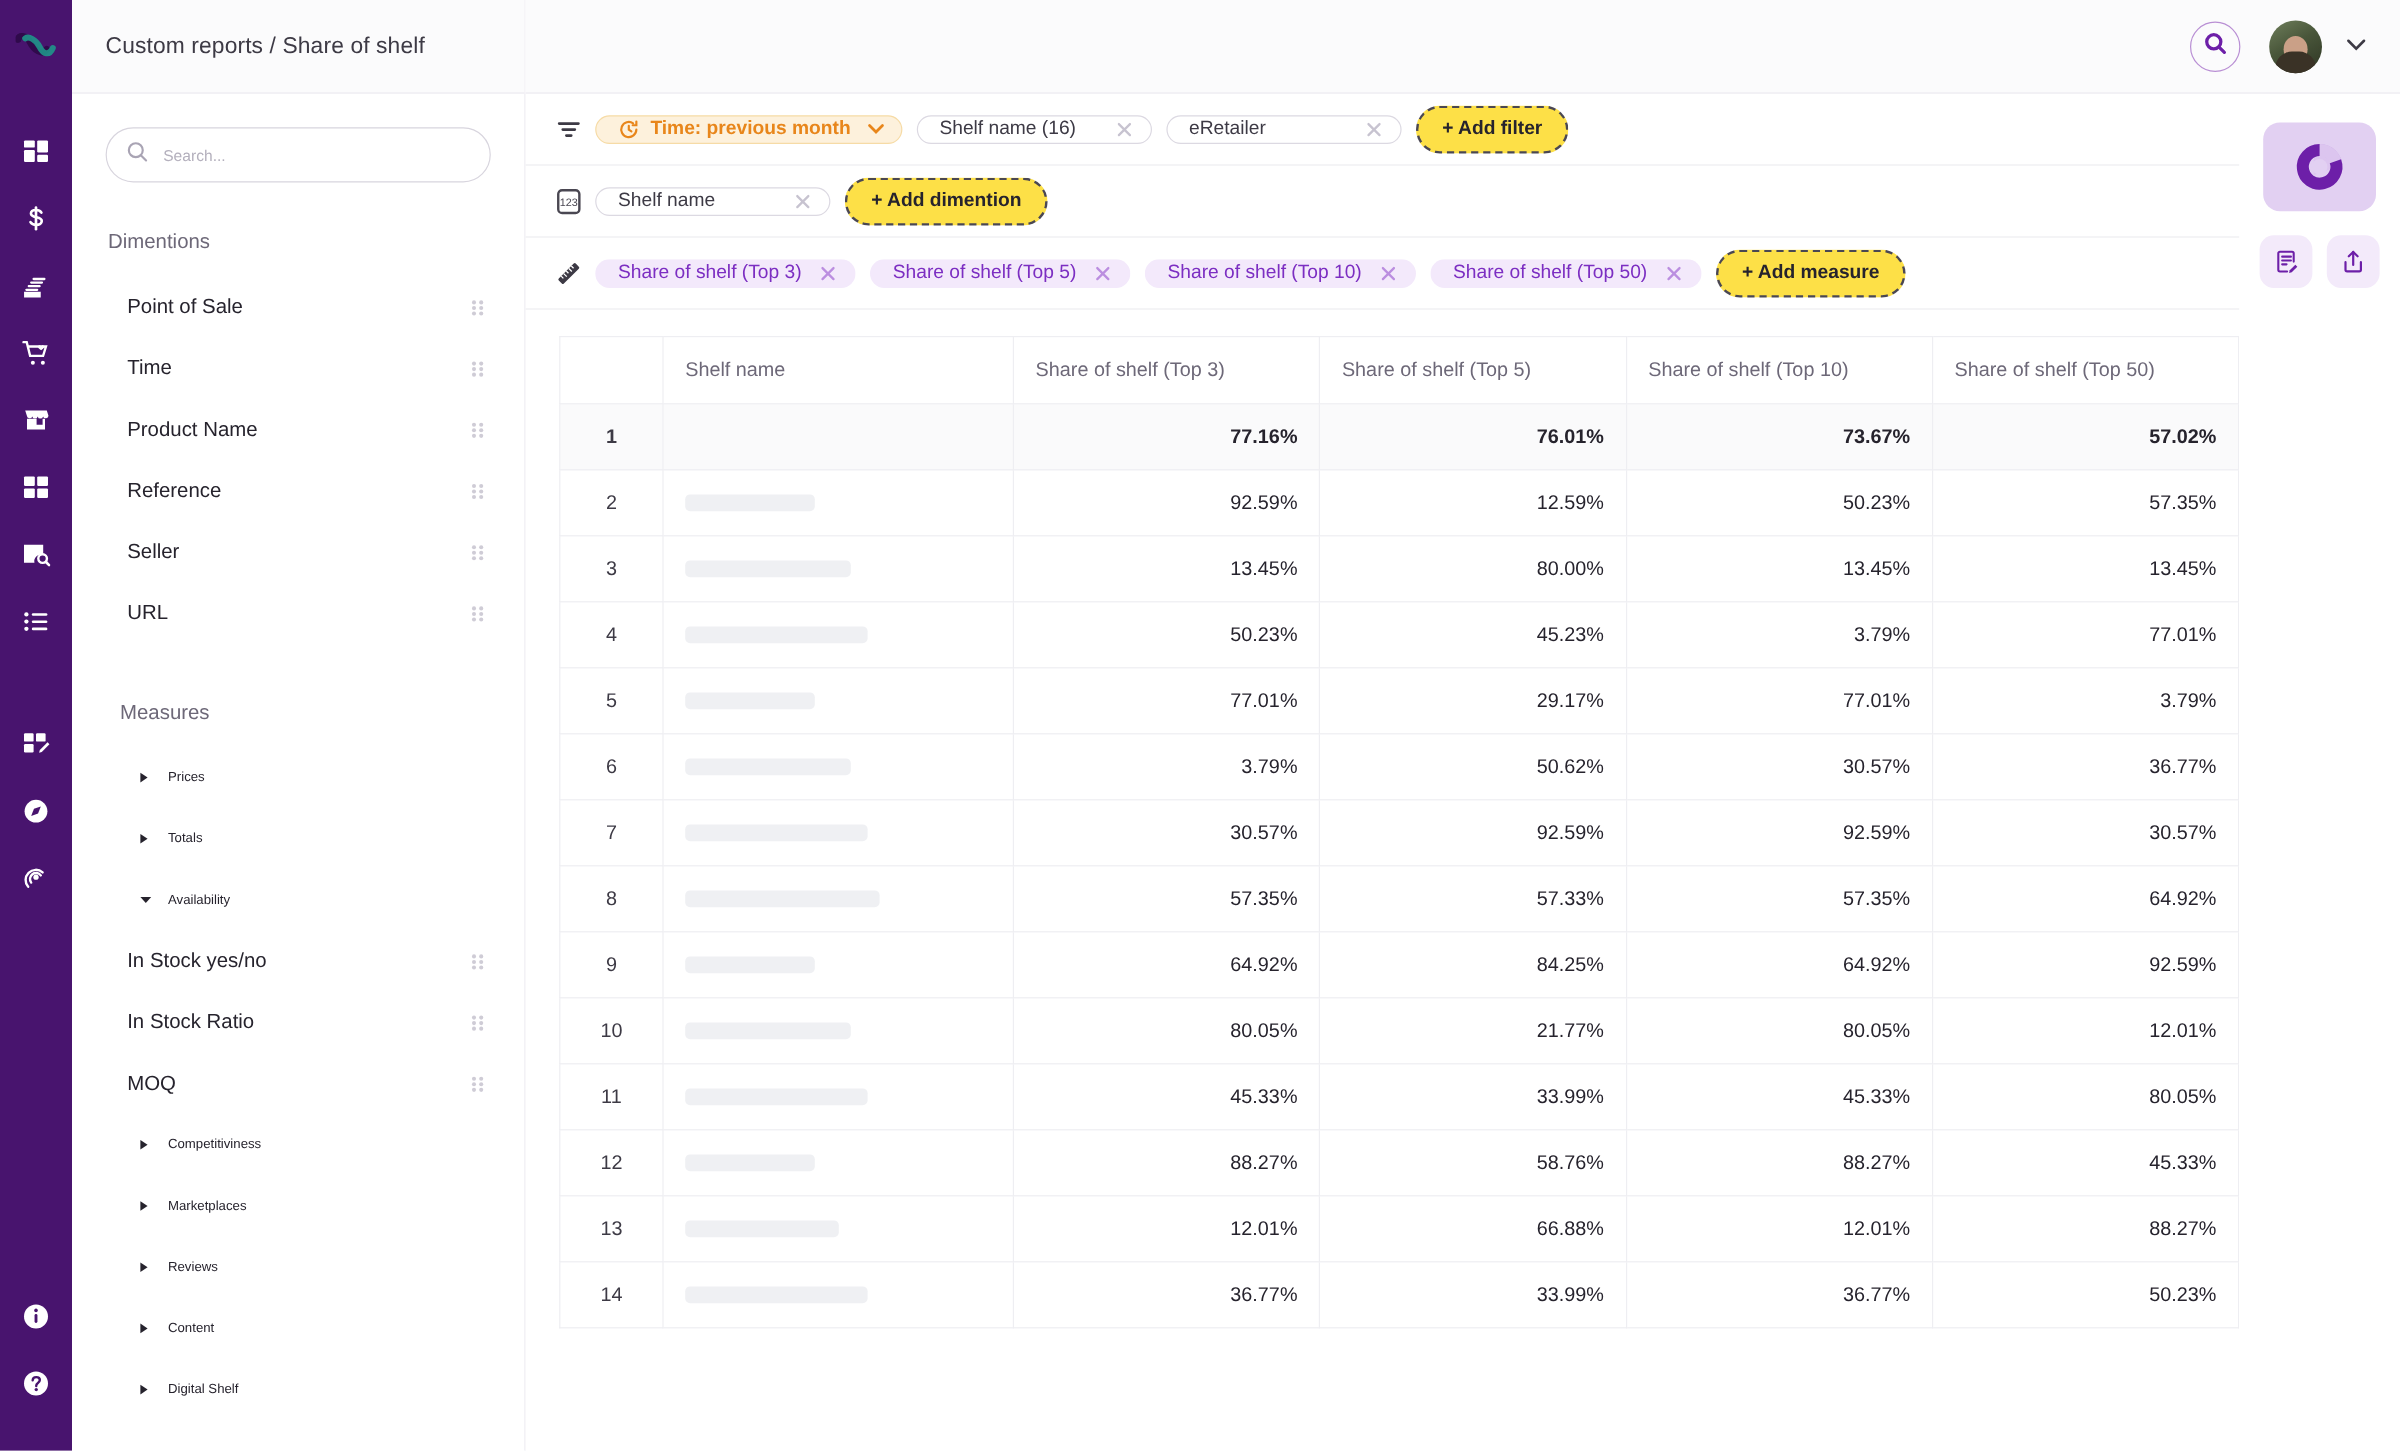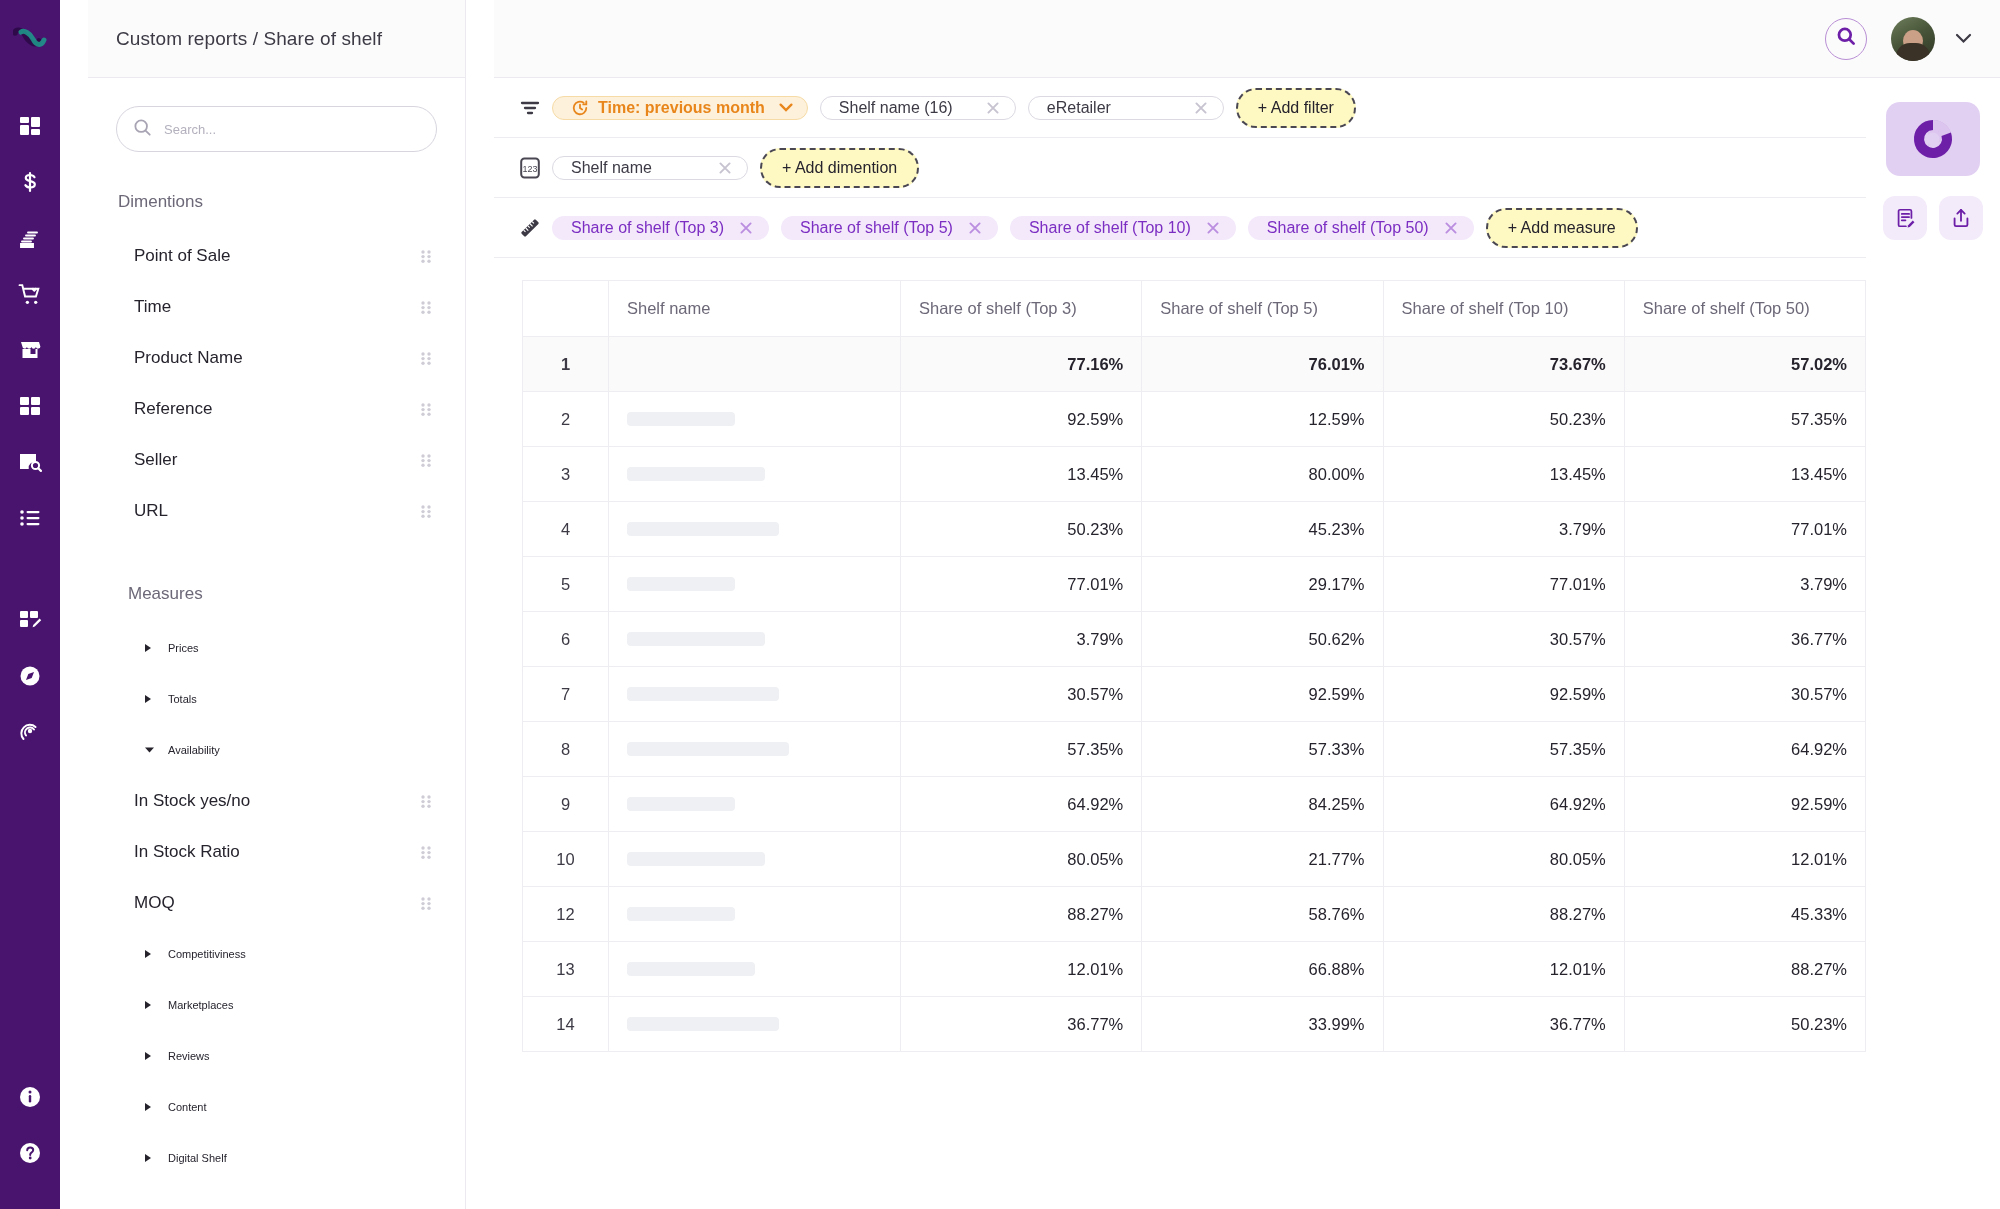--- a/index.html
+++ b/index.html
@@ -3,21 +3,21 @@
 <meta charset="utf-8">
 <style>
   * { box-sizing: border-box; margin: 0; padding: 0; }
   html, body {
     width: 2000px; height: 1209px;
     font-family: "Liberation Sans", sans-serif;
     background: #ffffff;
     overflow: hidden;
   }
 
-  .app { display: flex; width: 2000px; height: 1209px; gap: 28px; }
+  .app { display: flex; width: 2000px; height: 1209px; }
 
   
   .rail {
     width: 60px; min-width: 60px; height: 1209px;
     background: #48146e;
     display: flex; flex-direction: column; align-items: center;
     padding-top: 16px;
   }
   .rail-logo {
     width: 44px; height: 44px;
@@ -162,23 +162,23 @@
   .chip.time .ci { margin-right: 9px; display: flex; align-items: center; }
   .chip.plain {
     background: #ffffff; border: 1px solid #dcd9e2; color: #3d3a45;
     min-width: 196px; justify-content: space-between; padding-right: 14px;
   }
   .chip.plain .x { margin-left: 20px; }
   .chip.meas {
     background: #f3e9fb; color: #7c2ec2; border: 1px solid transparent;
   }
   .chip.dashed {
-    background: #fef9c3;
+    background: #fde047;
     border: 2px dashed #4a4752;
-    color: #26232d; font-weight: normal;
+    color: #26232d; font-weight: bold;
     padding: 0 20px; height: 40px;
     border-radius: 21px;
   }
 
   
   .card-big {
     width: 94px; height: 74px; border-radius: 14px;
     background: #e2d0f2;
     display: flex; align-items: center; justify-content: center;
     margin-bottom: 20px; cursor: pointer;
@@ -798,20 +798,30 @@
                   <td class="idx">10</td>
                   <td>
                     <div class="skel" style="width: 138px;"></div>
                   </td>
                   <td class="num">80.05%</td>
                   <td class="num">21.77%</td>
                   <td class="num">80.05%</td>
                   <td class="num">12.01%</td>
                 </tr>
                 <tr>
+                  <td class="idx">11</td>
+                  <td>
+                    <div class="skel" style="width: 152px;"></div>
+                  </td>
+                  <td class="num">45.33%</td>
+                  <td class="num">33.99%</td>
+                  <td class="num">45.33%</td>
+                  <td class="num">80.05%</td>
+                </tr>
+                <tr>
                   <td class="idx">12</td>
                   <td>
                     <div class="skel" style="width: 108px;"></div>
                   </td>
                   <td class="num">88.27%</td>
                   <td class="num">58.76%</td>
                   <td class="num">88.27%</td>
                   <td class="num">45.33%</td>
                 </tr>
                 <tr>

